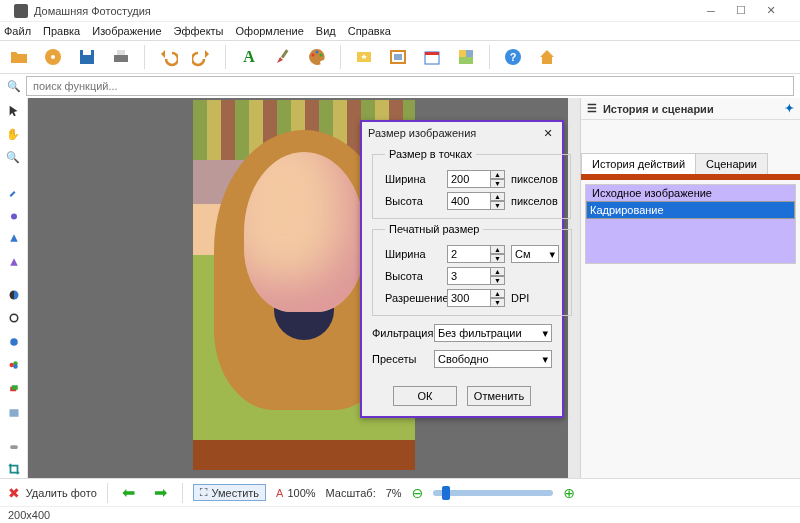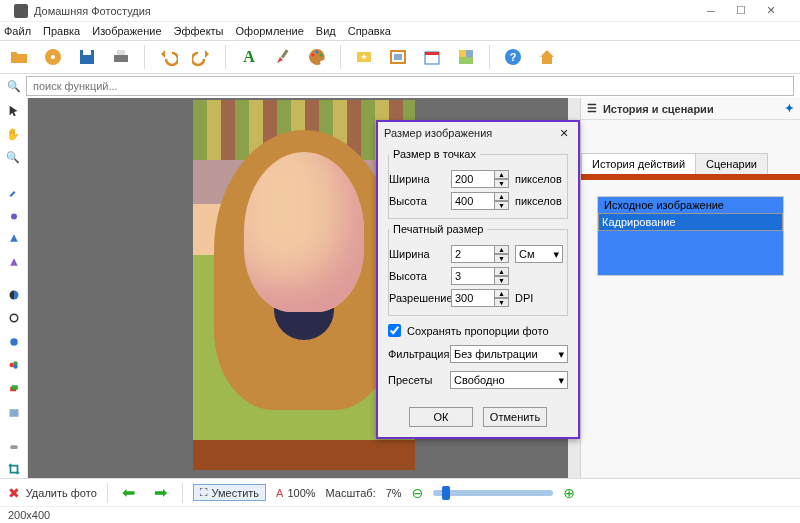--- a/index.html
+++ b/index.html
@@ -24,35 +24,35 @@
 .photo::before { content:""; position:absolute; top:0; left:0; right:0; height:60px; background:repeating-linear-gradient(90deg,#8aa04a 0 14px,#c6b85a 14px 28px,#a0664a 28px 42px);}
 .photo::after { content:""; position:absolute; top:52px; left:50%; transform:translateX(-50%); width:120px; height:160px; background:#f3c9a2; border-radius:50% 50% 40% 40%; box-shadow:inset -20px -30px 40px #d99;}
 .hair { position:absolute; top:30px; left:50%; transform:translateX(-50%); width:180px; height:280px; background:#c58a3d; border-radius:90px 90px 60px 60px / 120px 120px 80px 80px; }
 .mug { position:absolute; top:180px; left:50%; transform:translateX(-50%); width:60px; height:60px; background:#2a2a4a; border-radius:8px 8px 30px 30px; }
 .rightpane { width: 220px; border-left: 1px solid #d4d4d4; background: #f8f8f8; display: flex; flex-direction: column; }
 .rp-head { height: 22px; display: flex; align-items: center; padding: 0 6px; gap: 6px; font-weight: bold; color: #333; border-bottom: 1px solid #ddd; }
 .rp-head .gear { margin-left: auto; color:#006abf; }
 .tabs { display: flex; border-bottom: 6px solid #c2410c; margin-top: 33px; }
 .tab { padding: 4px 10px; border: 1px solid #ccc; border-bottom: none; margin-right: -1px; background: #eee; }
 .tab.active { background: #fff; }
-.historylist { background: #3b82f6; border: 1px solid #ccc; margin: 16px; flex: 0 0 80px; }
+.historylist { background: #c4b5fd; border: 1px solid #ccc; margin: 4px; flex: 0 0 80px; }
 .hrow { padding: 2px 6px; }
 .hrow.sel { background: #1d6fd8; color: #fff; }
 .bottombar { height: 28px; border-top: 1px solid #ddd; display: flex; align-items: center; padding: 0 8px; gap: 10px; color: #333; }
 .status { height: 17px; border-top: 1px solid #eee; display: flex; align-items: center; padding: 0 8px; color: #444; gap: 20px; }
 .btn-del { display:flex; align-items:center; gap:6px; color:#333; }
 .arrow { width:22px; height:18px; display:inline-flex; align-items:center; justify-content:center; font-size:16px; }
 .bb-sep { width:1px; height:20px; background:#ddd; }
 .zoomslider { width:120px; height:6px; background:#a9c8e8; border-radius:3px; position:relative; }
 .zoomslider .thumb { position:absolute; left:7%; top:-4px; width:8px; height:14px; background:#1d6fd8; border-radius:2px; }
-.dialog { position:absolute; top:120px; left:376px; width:204px; background:#f0f0f0; border:2px solid #6b33c9; box-shadow:0 2px 6px rgba(0,0,0,.3); }
+.dialog { position:absolute; top:120px; left:360px; width:204px; background:#f0f0f0; border:2px solid #6b33c9; box-shadow:0 2px 6px rgba(0,0,0,.3); }
 .dlg-title { height:22px; display:flex; align-items:center; padding:0 6px; font-size:11px; color:#222; }
 .dlg-title .x { margin-left:auto; width:16px; height:16px; display:flex; align-items:center; justify-content:center; }
 .dlg-body { padding:4px 10px 10px; display:flex; flex-direction:column; gap:4px; font-size:10.5px; }
-.fs { border:1px solid #ccc; padding:6px 0 8px; }
+.fs { border:1px solid #ccc; padding:6px 12px 8px; }
 .fs legend { padding:0 4px; }
 .frow { display:flex; align-items:center; gap:6px; margin-top:4px; }
 .frow label { width:56px; }
 .spin { display:flex; }
 .spin input { width:44px; height:18px; border:1px solid #999; padding:0 3px; }
 .spin .arrows { width:14px; display:flex; flex-direction:column; }
 .spin .arrows span { height:9px; border:1px solid #999; border-left:none; font-size:7px; line-height:7px; text-align:center; background:#eee; }
 .sel { height:18px; border:1px solid #999; background:#fff; padding:0 3px; display:flex; align-items:center; justify-content:space-between; }
 .dlg-btns { display:flex; justify-content:center; gap:10px; margin-top:6px; padding-top:8px; }
 .dlg-btns button { width:64px; height:20px; border:1px solid #999; background:#efefef; }
@@ -349,24 +349,20 @@
         <div class="spin">
             <input value="300" style="">
             <div class="arrows">
               <span>▲</span>
               <span>▼</span>
             </div>
           </div>
         <span>DPI</span>
       </div>
     </fieldset>
-    <div class="chk">
-      <input type="checkbox" checked="" style="">
-      <span>Сохранять пропорции фото</span>
-    </div>
     <div class="frow">
       <label>Фильтрация</label>
       <div class="sel" style="flex:1">
           <span>Без фильтрации</span>
           <span>▾</span>
         </div>
     </div>
     <div class="frow">
       <label>Пресеты</label>
       <div class="sel" style="flex:1">

